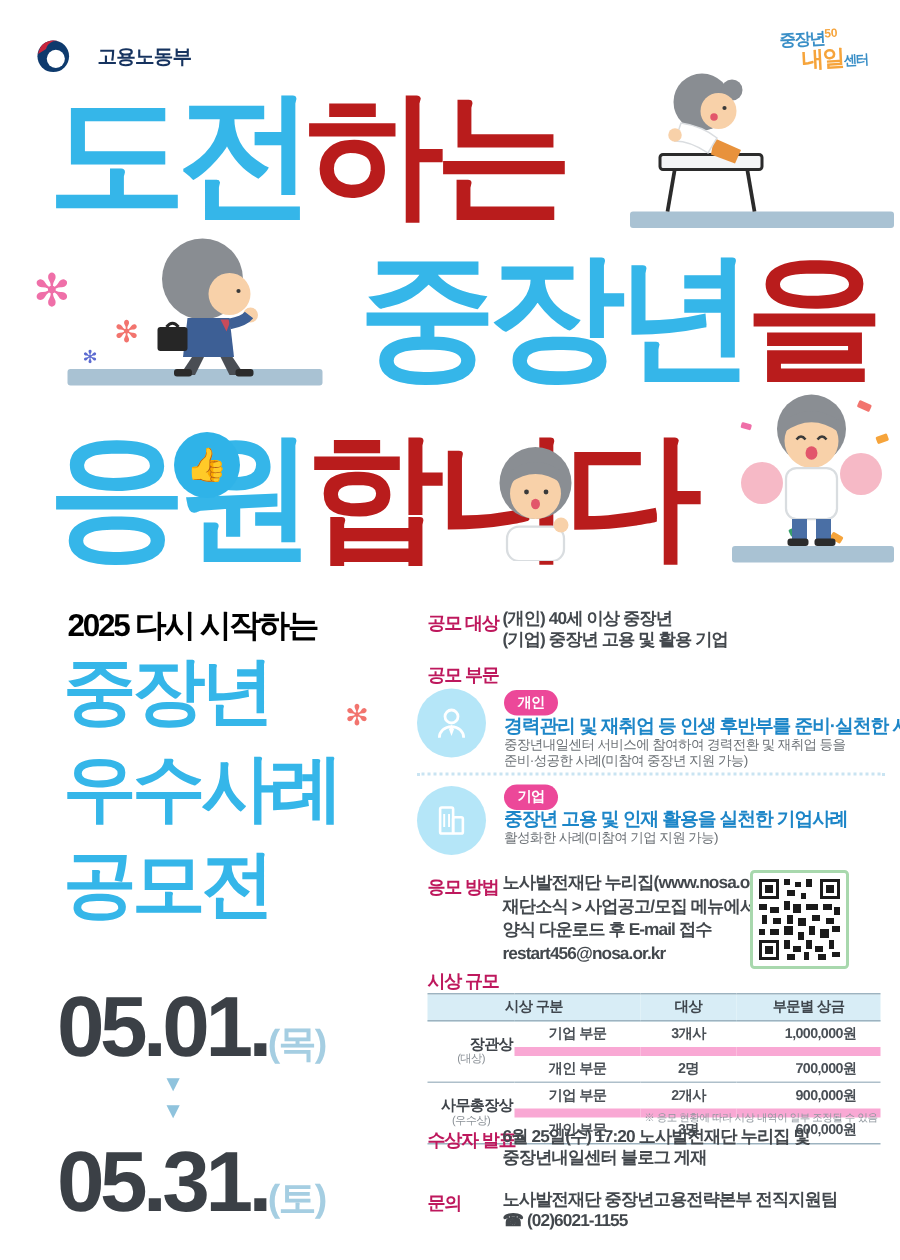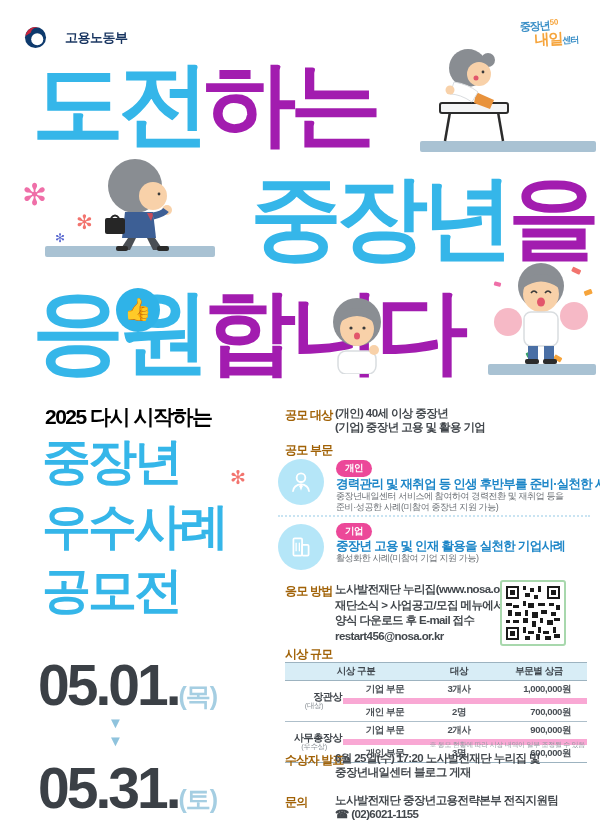--- a/index.html
+++ b/index.html
@@ -13,24 +13,24 @@
   .center-logo{right:22px;top:16px;text-align:left;line-height:13px;transform:rotate(-3deg);}
   .cl-1{color:#3a8fc7;font-weight:700;font-size:11px;letter-spacing:-1px;}
   .cl-50{color:#f6a43b;font-weight:700;font-size:8px;vertical-align:4px;}
   .cl-row2{margin-left:14px;}
   .cl-2{color:#f6a43b;font-weight:800;font-size:15px;letter-spacing:-1px;}
   .cl-3{color:#3a8fc7;font-weight:700;font-size:9px;letter-spacing:-1px;}
 
   
   .hero-line{font-weight:800;font-size:92px;line-height:1.08;letter-spacing:-6px;white-space:nowrap;z-index:2;}
   .hero-1{left:32px;top:54px;}
-  .hero-2{right:6px;top:168px;}
+  .hero-2{right:17px;top:168px;font-family:Liberation Mono, monospace;}
   .hero-3{left:32px;top:282px;}
   .t-blue{color:#35b6e9;}
-  .t-green{color:#a21caf;}
+  .t-green{color:#b91c1c;}
   .thumb-badge{left:116px;top:288px;width:44px;height:44px;border-radius:50%;background:#2fb3e8;
                display:flex;align-items:center;justify-content:center;color:#fff;font-size:22px;z-index:3;}
   .platform{height:11px;background:#a9c2d3;border-radius:2px;z-index:1;}
   .pf-1{left:420px;top:141px;width:176px;}
   .pf-2{left:45px;top:246px;width:170px;}
   .pf-3{left:488px;top:364px;width:108px;}
   .flower{z-index:2;line-height:1;}
   .fl-1{left:22px;top:180px;font-size:30px;color:#ef6fa8;}
   .fl-2{left:76px;top:212px;font-size:20px;color:#f2746e;}
   .fl-3{left:55px;top:232px;font-size:12px;color:#5b6ad0;}
@@ -40,21 +40,21 @@
   
   .sub-title{left:45px;top:403px;font-size:21px;font-weight:800;color:#000000;letter-spacing:-1.5px;}
   .big-blue{left:42px;font-size:49px;font-weight:800;color:#35b6e9;letter-spacing:-3px;line-height:1;}
   .bb-1{top:437px;} .bb-2{top:502px;} .bb-3{top:566px;}
   .date{left:38px;font-weight:800;font-size:57px;color:#3b4046;letter-spacing:-3px;white-space:nowrap;}
   .date .day{font-size:25px;font-weight:700;color:#a5cee2;letter-spacing:-1px;}
   .dt-1{top:652px;} .dt-2{top:755px;}
   .date-arrows{left:108px;top:714px;color:#8fc3dd;font-size:15px;line-height:18px;text-align:center;}
 
   
-  .lbl{left:285px;font-size:12px;font-weight:800;color:#a16207;letter-spacing:-0.8px;white-space:nowrap;}
+  .lbl{left:285px;font-size:12px;font-weight:800;color:#be185d;letter-spacing:-0.8px;white-space:nowrap;}
   .body-txt{left:335px;font-size:11.5px;font-weight:700;color:#43484d;letter-spacing:-0.6px;line-height:14px;white-space:nowrap;}
   .cat-circle{left:278px;width:46px;height:46px;border-radius:50%;background:#b5e6f8;
               display:flex;align-items:center;justify-content:center;}
   .badge{left:336px;background:#ec4899;color:#fff;font-size:9.5px;font-weight:700;
          padding:2px 9px;border-radius:9px;letter-spacing:-0.5px;}
   .cat-title{left:336px;font-size:12.5px;font-weight:800;color:#1d86c8;letter-spacing:-0.7px;white-space:nowrap;}
   .cat-desc{left:336px;font-size:9px;color:#6b7075;letter-spacing:-0.4px;line-height:10.5px;white-space:nowrap;}
   .dotted{left:278px;top:515px;width:312px;border-top:2px dotted #c9e4f2;height:0;}
 
   .qr-box{left:500px;top:580px;width:62px;height:62px;border:2px solid #a8d8ad;border-radius:3px;

